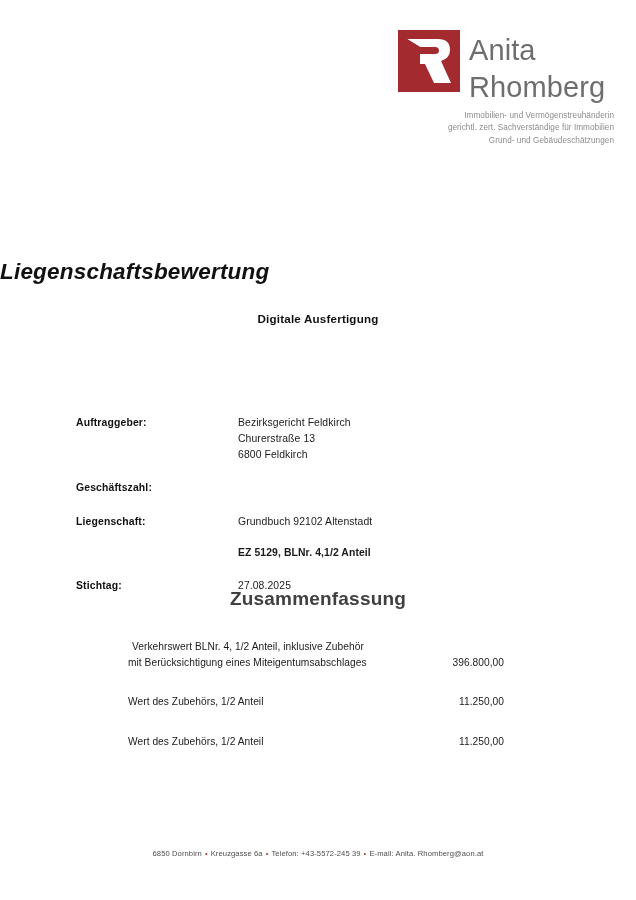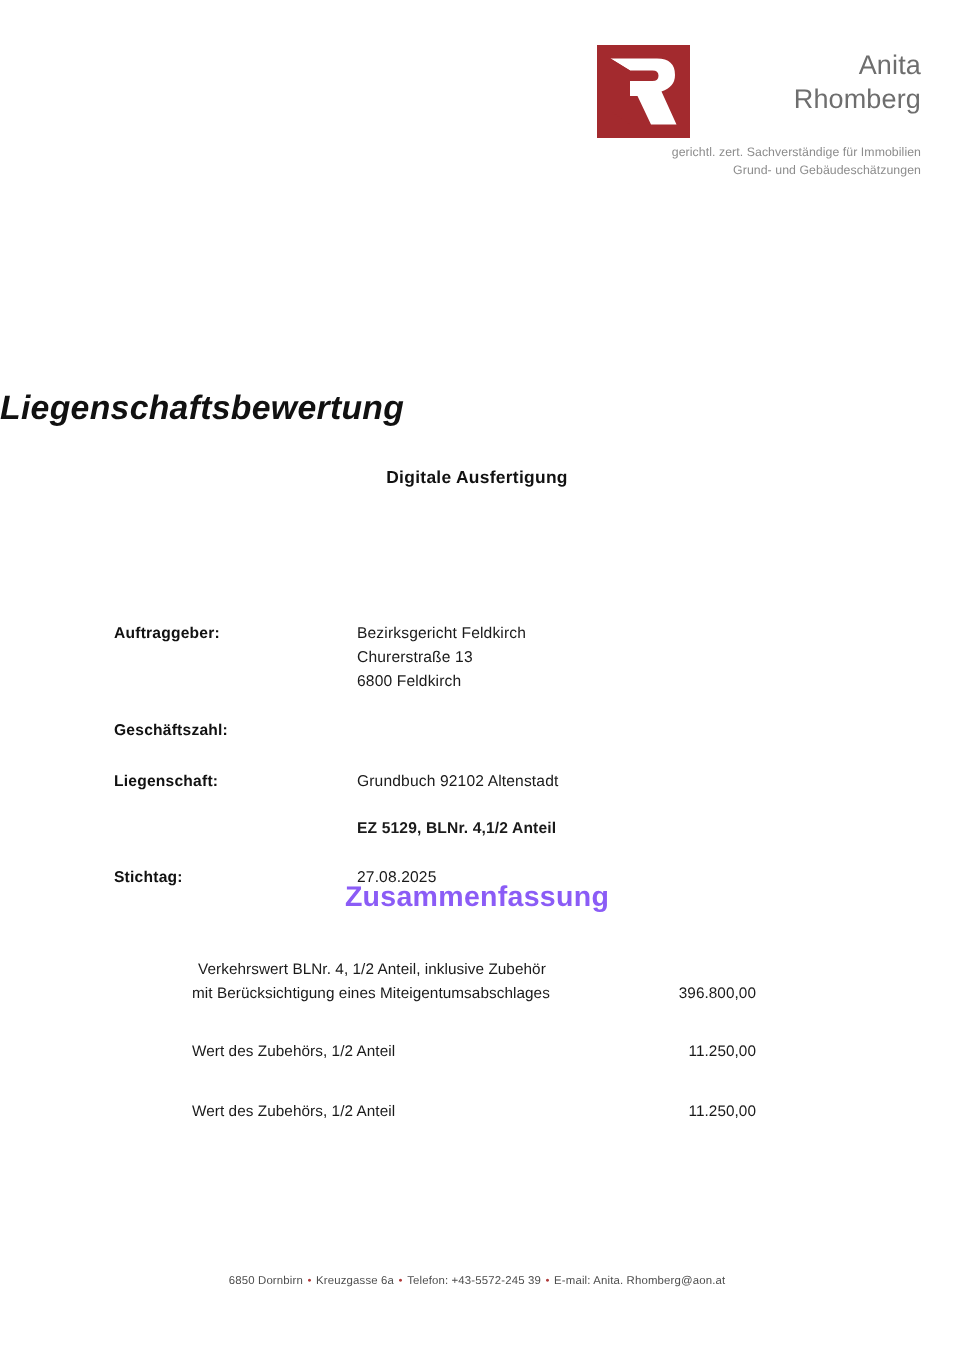--- a/index.html
+++ b/index.html
@@ -35,23 +35,23 @@
   }
   .logo-mark {
     flex: 0 0 auto;
     width: 62px;
     height: 62px;
     position: relative;
   }
   .logo-mark svg { display: block; }
   .brand-name {
     flex: 1 1 auto;
-    text-align: right;
+    text-align: left;
     color: #6e6e6e;
-    font-size: 18px;
+    font-size: 29px;
     line-height: 1.28;
     font-weight: 400;
     letter-spacing: 0.1px;
     padding-top: 2px;
   }
   .brand-name .ln {
     display: block;
     white-space: nowrap;
   }
   .brand-tagline {
@@ -125,21 +125,21 @@
   
   .summary-title {
     position: absolute;
     top: 588px;
     left: 0;
     width: 636px;
     text-align: center;
     font-size: 19px;
     font-weight: bold;
     letter-spacing: 0.2px;
-    color: #8b5cf6;
+    color: #404040;
   }
   .summary {
     position: absolute;
     top: 639px;
     left: 128px;
     width: 376px;
   }
   .sum-group { margin-bottom: 18px; }
   .sum-group.gap-lg { margin-bottom: 24px; }
   .sum-group:last-child { margin-bottom: 0; }
@@ -190,20 +190,21 @@
           <path d="M9 9 L22 17 L22 53 L9 44 Z" fill="#a32a2e"></path>
           <path d="M9 9 L22 17 L22 24 L9 15 Z" fill="#ffffff" opacity="0"></path>
         </svg>
       </div>
       <div class="brand-name">
         <span class="ln">Anita</span>
         <span class="ln">Rhomberg</span>
       </div>
     </div>
     <div class="brand-tagline">
+      <span class="ln">Immobilien- und Vermögenstreuhänderin</span>
       <span class="ln">gerichtl. zert. Sachverständige für Immobilien</span>
       <span class="ln">Grund- und Gebäudeschätzungen</span>
     </div>
   </div>
 
   <div class="doc-title">Liegenschaftsbewertung</div>
   <div class="doc-subtitle">Digitale Ausfertigung</div>
 
   <div class="meta">
 

